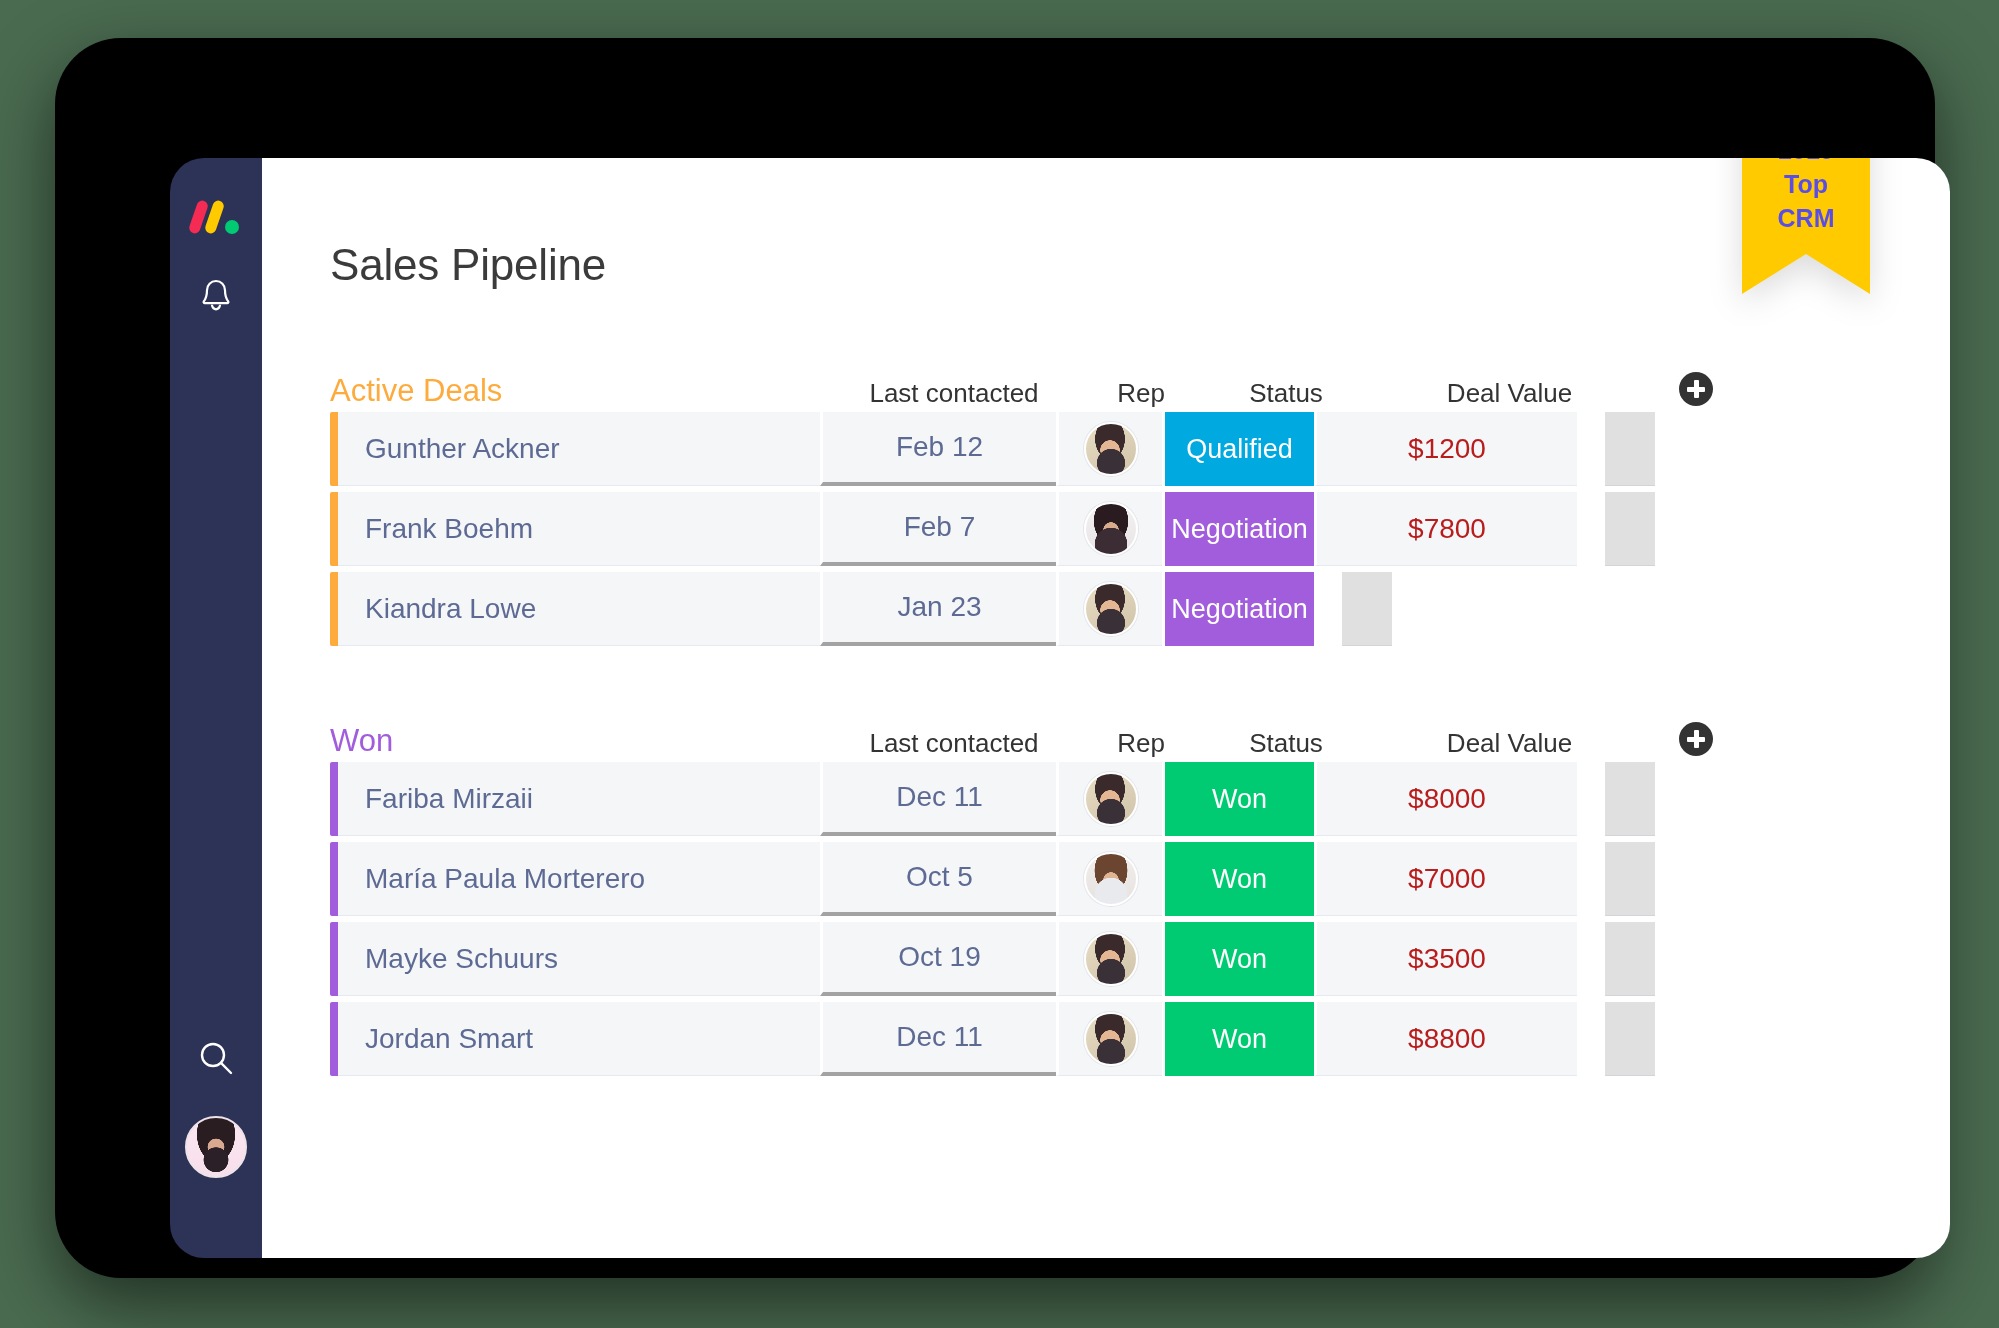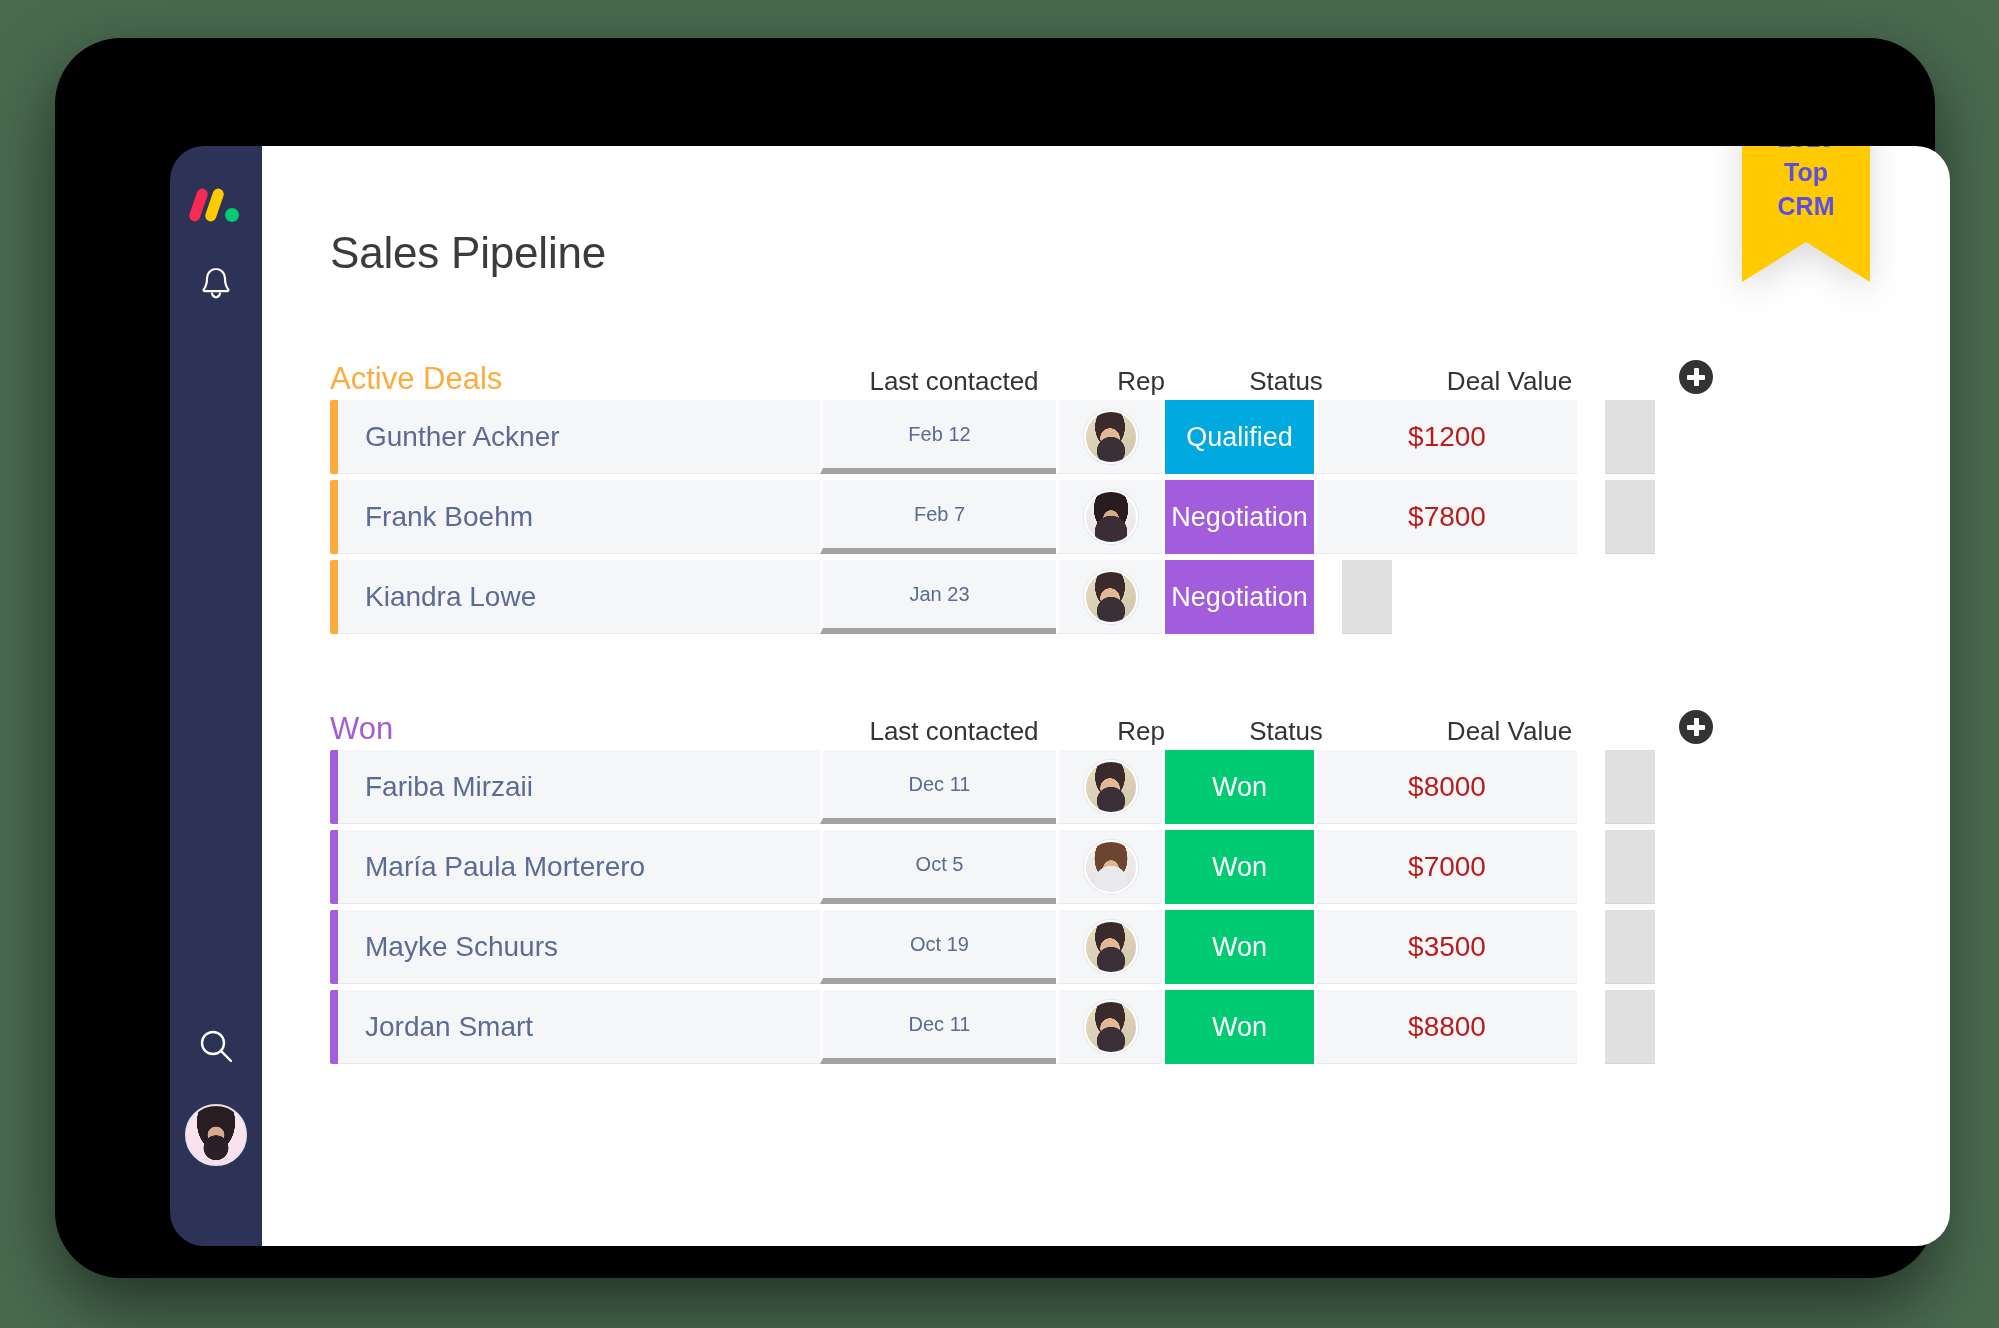--- a/index.html
+++ b/index.html
@@ -24,21 +24,21 @@
     width: 1880px;
     height: 1240px;
     background: #000000;
     border-radius: 66px;
     box-shadow: 0 26px 70px rgba(0,0,0,0.55);
   }
 
   #device-screen {
     position: absolute;
     left: 115px;
-    top: 108px;
+    top: 120px;
     width: 1780px;
     height: 1100px;
     display: flex;
     overflow: hidden;
   }
 
   
   #sidebar {
     width: 92px;
     flex: 0 0 92px;
@@ -204,24 +204,24 @@
     color: #5d6a93;
     border-bottom: 1px solid #e6e9ef;
   }
 
   .cell-date {
     flex: 0 0 236px;
     background: #f5f6f8;
     display: flex;
     align-items: center;
     justify-content: center;
-    font-size: 20px;
+    font-size: 28px;
     color: #5d6a93;
     border-left: 3px solid #ffffff;
-    border-bottom: 6px solid #a3a3a3;
+    border-bottom: 4px solid #a3a3a3;
   }
 
   .cell-rep {
     flex: 0 0 106px;
     background: #f5f6f8;
     display: flex;
     align-items: center;
     justify-content: center;
     border-left: 3px solid #ffffff;
     border-bottom: 1px solid #e6e9ef;

